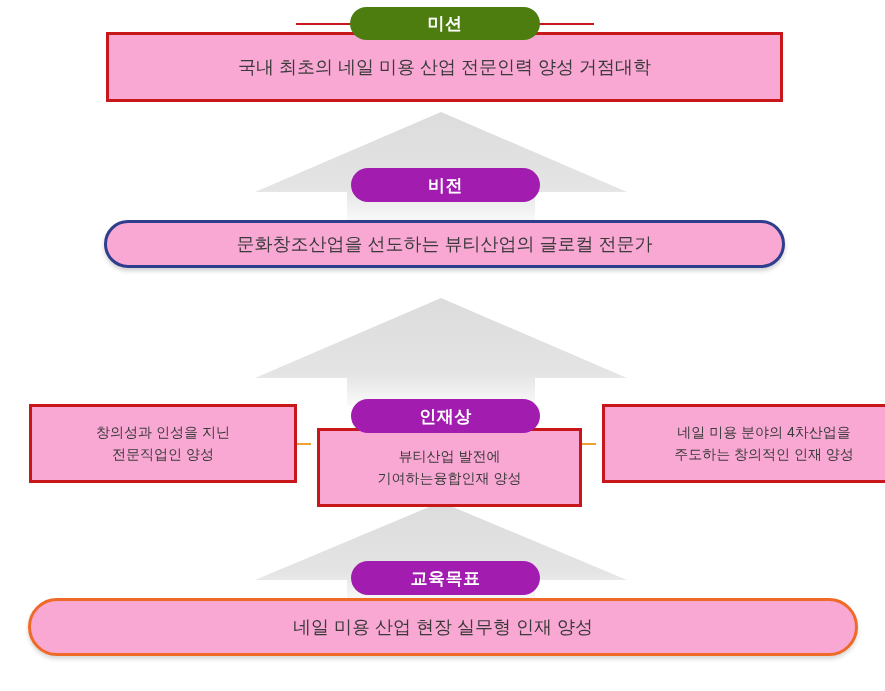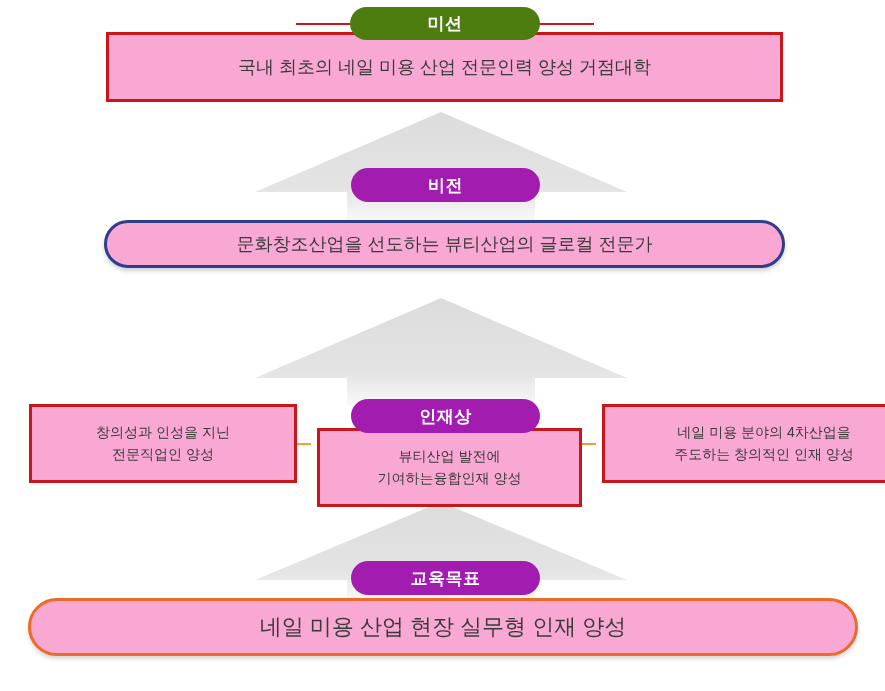--- a/index.html
+++ b/index.html
@@ -56,21 +56,21 @@
   }
   .box-vision {
     border: 3px solid #2F3E8C;
     border-radius: 34px;
     font-size: 18px;
     box-shadow: 0 3px 4px rgba(0,0,0,0.18);
   }
   .box-goal {
     border: 3px solid #EE6A26;
     border-radius: 36px;
-    font-size: 22px;
+    font-size: 18px;
     box-shadow: 0 3px 4px rgba(0,0,0,0.16);
   }
   .box-talent {
     border: 3px solid #C8171A;
     font-size: 14px;
     line-height: 1.55;
     margin-left: 7px;
   }
   .box-talent .lines {
     white-space: pre-line;

